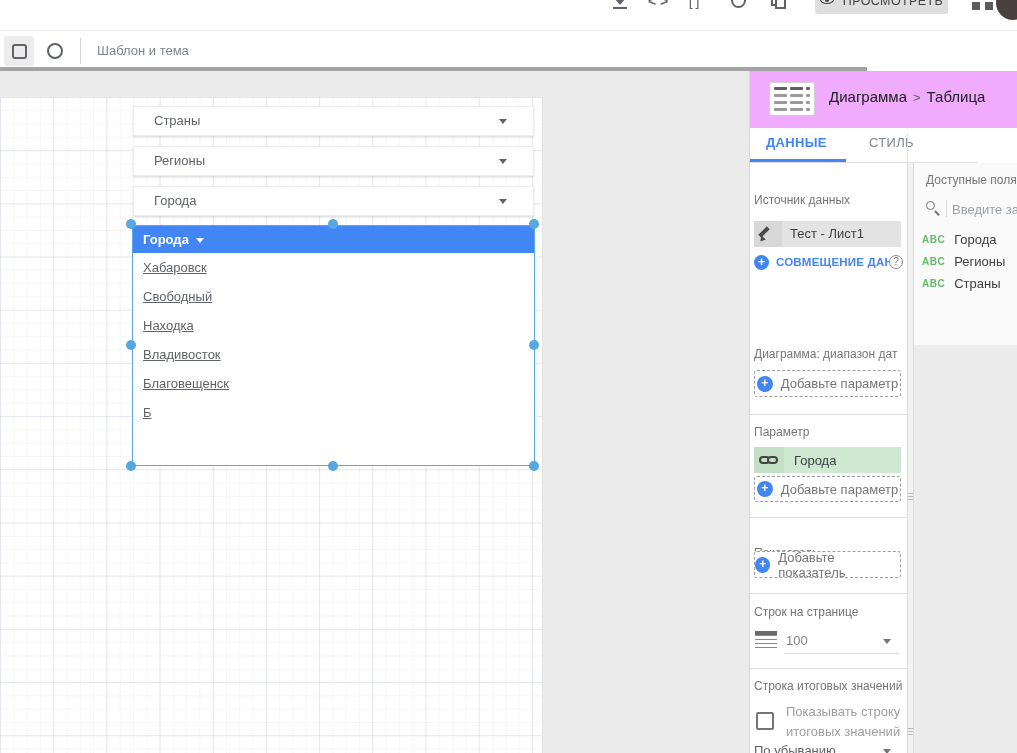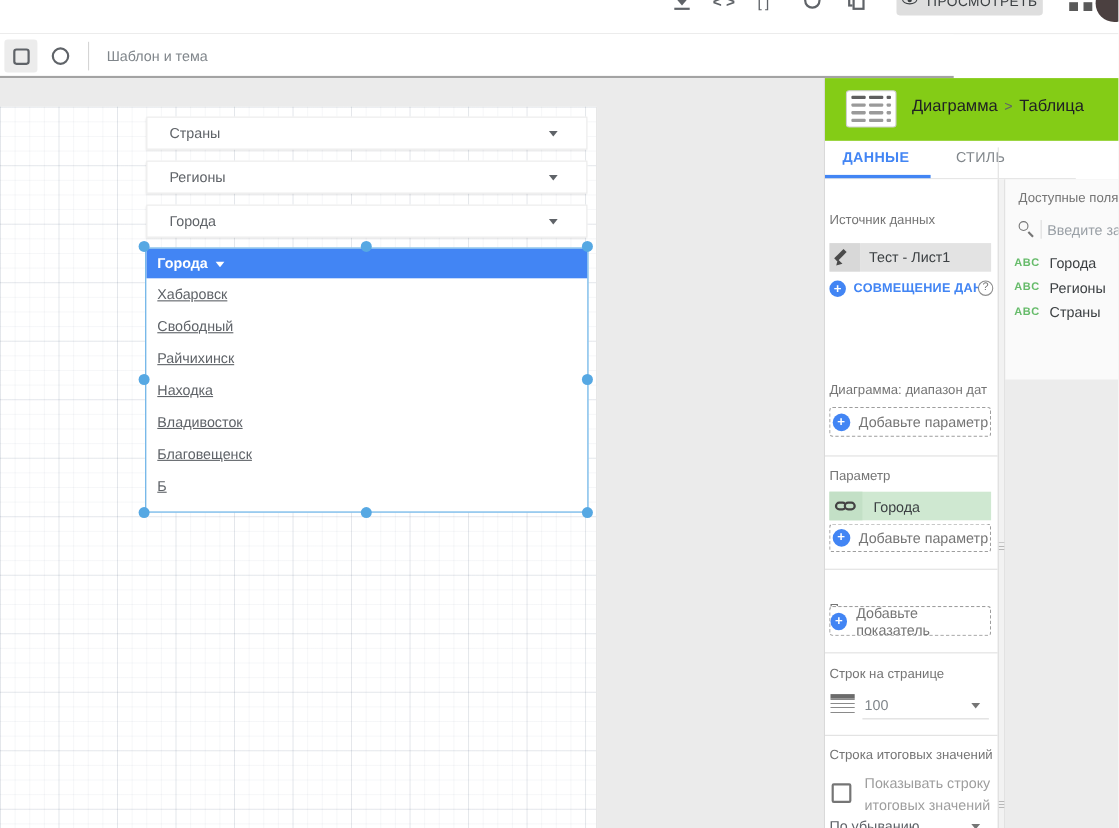--- a/index.html
+++ b/index.html
@@ -17,21 +17,21 @@
   .copy-back { position:absolute; left:2px; top:2px; width:11px; height:13px; border:2px solid #5f6368; background:#fff; }
   .copy-front { position:absolute; left:6px; top:5px; width:11px; height:13px; border:2px solid #5f6368; background:#fff; }
   .preview-btn { position:absolute; left:815px; top:-13px; width:133px; height:27px; background:#dedede; border-radius:3px; display:flex; align-items:center; justify-content:center; gap:7px; color:#3c4043; font-size:12.5px; letter-spacing:.4px; }
   .eye { position:relative; width:16px; height:11px; }
   .eye-outline { position:absolute; left:0; top:0; width:14px; height:9px; border:1.6px solid #3c4043; border-radius:50%; }
   .eye-pupil { position:absolute; left:5px; top:3px; width:4px; height:4px; background:#3c4043; border-radius:50%; }
   .apps-sq { position:absolute; top:2px; width:8px; height:8px; background:#5a5a5a; }
   .avatar { position:absolute; left:996px; top:-14px; width:34px; height:34px; border-radius:50%; background:#4b4040; }
 
   
-  .toolbar2 { position:absolute; left:0; top:31px; width:867px; height:40px; background:#fff; border-bottom:2px solid #a3a3a3; }
+  .toolbar2 { position:absolute; left:0; top:31px; width:867px; height:40px; background:#fff; border-bottom:4px solid #a3a3a3; }
   .shape-btn { position:absolute; top:5px; width:30px; height:30px; border-radius:3px; display:flex; align-items:center; justify-content:center; }
   .shape-btn.sel { background:#ececec; }
   .sq-glyph { width:15px; height:15px; border:2px solid #5f6368; border-radius:3px; }
   .ci-glyph { width:16px; height:16px; border:2px solid #5f6368; border-radius:50%; }
   .t2-divider { position:absolute; left:80px; top:7px; width:1px; height:26px; background:#d5d5d5; }
   .t2-title { position:absolute; left:97px; top:0; height:40px; line-height:40px; font-size:13px; color:#80868b; }
 
   
   .work-bg { position:absolute; left:0; top:71px; width:1017px; height:682px; background:#ebebeb; }
 
@@ -50,21 +50,21 @@
   
   .sel-table { position:absolute; left:132px; top:128px; width:403px; height:241px; background:#fff; border:1px solid #58a9e4; overflow:hidden; }
   .tbl-head { height:27px; background:#4285f4; color:#fff; font-size:13px; font-weight:bold; line-height:27px; padding-left:10px; display:flex; align-items:center; gap:7px; }
   .tbl-head-arrow { width:0; height:0; border-left:4px solid transparent; border-right:4px solid transparent; border-top:5px solid #fff; margin-top:2px; }
   .tbl-row { height:29px; line-height:29px; padding-left:10px; font-size:13px; color:#5f6368; }
   .tbl-row span { text-decoration:underline; }
   .handle { position:absolute; width:10px; height:10px; border-radius:50%; background:#56a8e3; z-index:5; }
 
   
   .panel { position:absolute; left:749px; top:71px; width:268px; height:682px; background:#fff; border-left:1px solid #d9d9d9; overflow:hidden; }
-  .pnl-header { position:absolute; left:0; top:0; width:268px; height:57px; background:#84cc16;padding-left:16px; }
+  .pnl-header { position:absolute; left:0; top:0; width:268px; height:57px; background:#f0abfc;padding-left:16px; }
   .chart-thumb { position:absolute; left:19px; top:11px; width:46px; height:34px; background:#fff; border:1px solid #cfcfcf; border-radius:3px; padding:4px 4px; display:flex; flex-direction:column; justify-content:space-between; }
   .thumb-row { display:flex; gap:3px; align-items:center; }
   .thumb-bar { height:3px; background:#9a9a9a; border-radius:1px; }
   .thumb-row.first .thumb-bar { background:#5f5f5f; }
   .b1 { width:13px; } .b2 { width:14px; } .b3 { width:4px; margin-left:auto; }
   .pnl-title { position:absolute; left:79px; top:17px; font-size:15px; color:#202124; }
   .pnl-title .sep { color:#5f6368; padding:0 6px; font-size:13px; }
   .tabs { position:absolute; left:0; top:57px; width:228px; height:35px; border-bottom:1px solid #e0e0e0;padding-left:44px; }
   .tab { position:absolute; top:0; height:34px; line-height:30px; font-size:13px; letter-spacing:.3px; }
   .tab.active { left:16px; color:#4285f4; font-weight:bold; }
@@ -181,21 +181,20 @@
       <span class="dd-arrow"></span>
     </div>
 
     <div class="sel-table">
       <div class="tbl-head">
         <span>Города</span>
         <span class="tbl-head-arrow"></span>
       </div>
       <div class="tbl-row"><span>Хабаровск</span></div>
       <div class="tbl-row"><span>Свободный</span></div>
-      <div class="tbl-row"><span>Райчихинск</span></div>
       <div class="tbl-row"><span>Находка</span></div>
       <div class="tbl-row"><span>Владивосток</span></div>
       <div class="tbl-row"><span>Благовещенск</span></div>
       <div class="tbl-row"><span>Б</span></div>
     </div>
 
     <div class="handle" style="left:126px; top:122px;"></div>
     <div class="handle" style="left:328px; top:122px;"></div>
     <div class="handle" style="left:529px; top:122px;"></div>
     <div class="handle" style="left:126px; top:243px;"></div>

